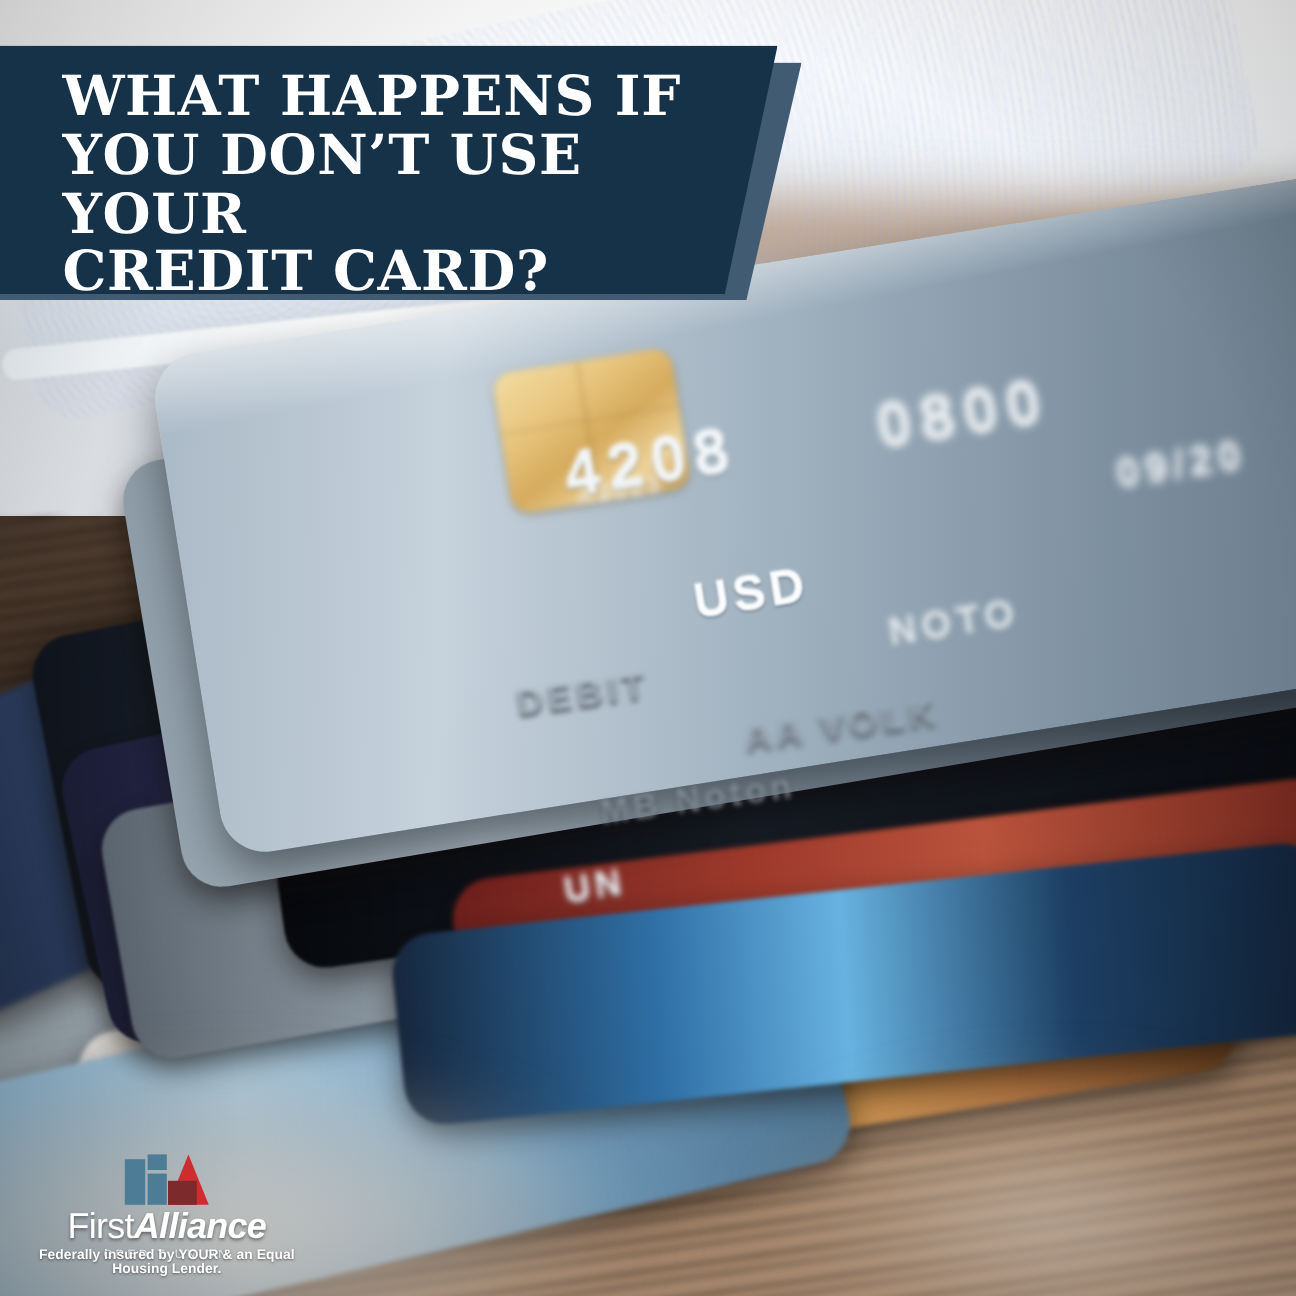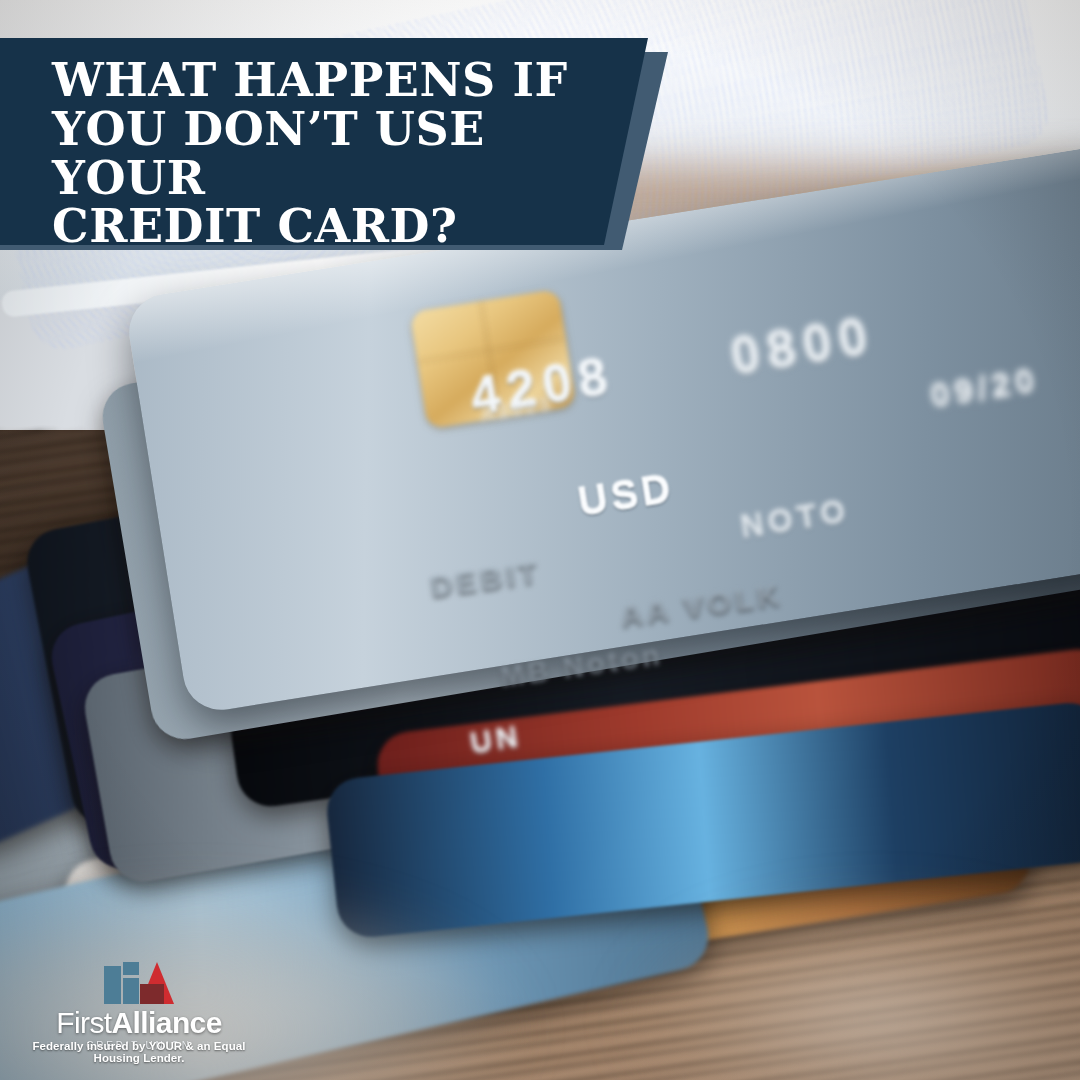--- a/index.html
+++ b/index.html
@@ -333,21 +333,21 @@
   .logo-word {
     text-align:center;
     color:#ffffff;
     font-family:"Liberation Sans", sans-serif;
     font-size:30px;
     line-height:1;
     letter-spacing:-.02em;
     text-shadow:0 1px 3px rgba(0,0,0,.45);
   }
   .logo-word .lw-first  { font-weight:300; }
-  .logo-word .lw-second { font-weight:700; }
+  .logo-word .lw-second { font-weight:700;font-style:italic; }
   .logo-sub {
     text-align:center;
     color:#e9ecef;
     font-family:"Liberation Sans", sans-serif;
     font-size:10px;
     font-weight:400;
     letter-spacing:.28em;
     margin-top:2px;
     text-shadow:0 1px 2px rgba(0,0,0,.45);
   }

